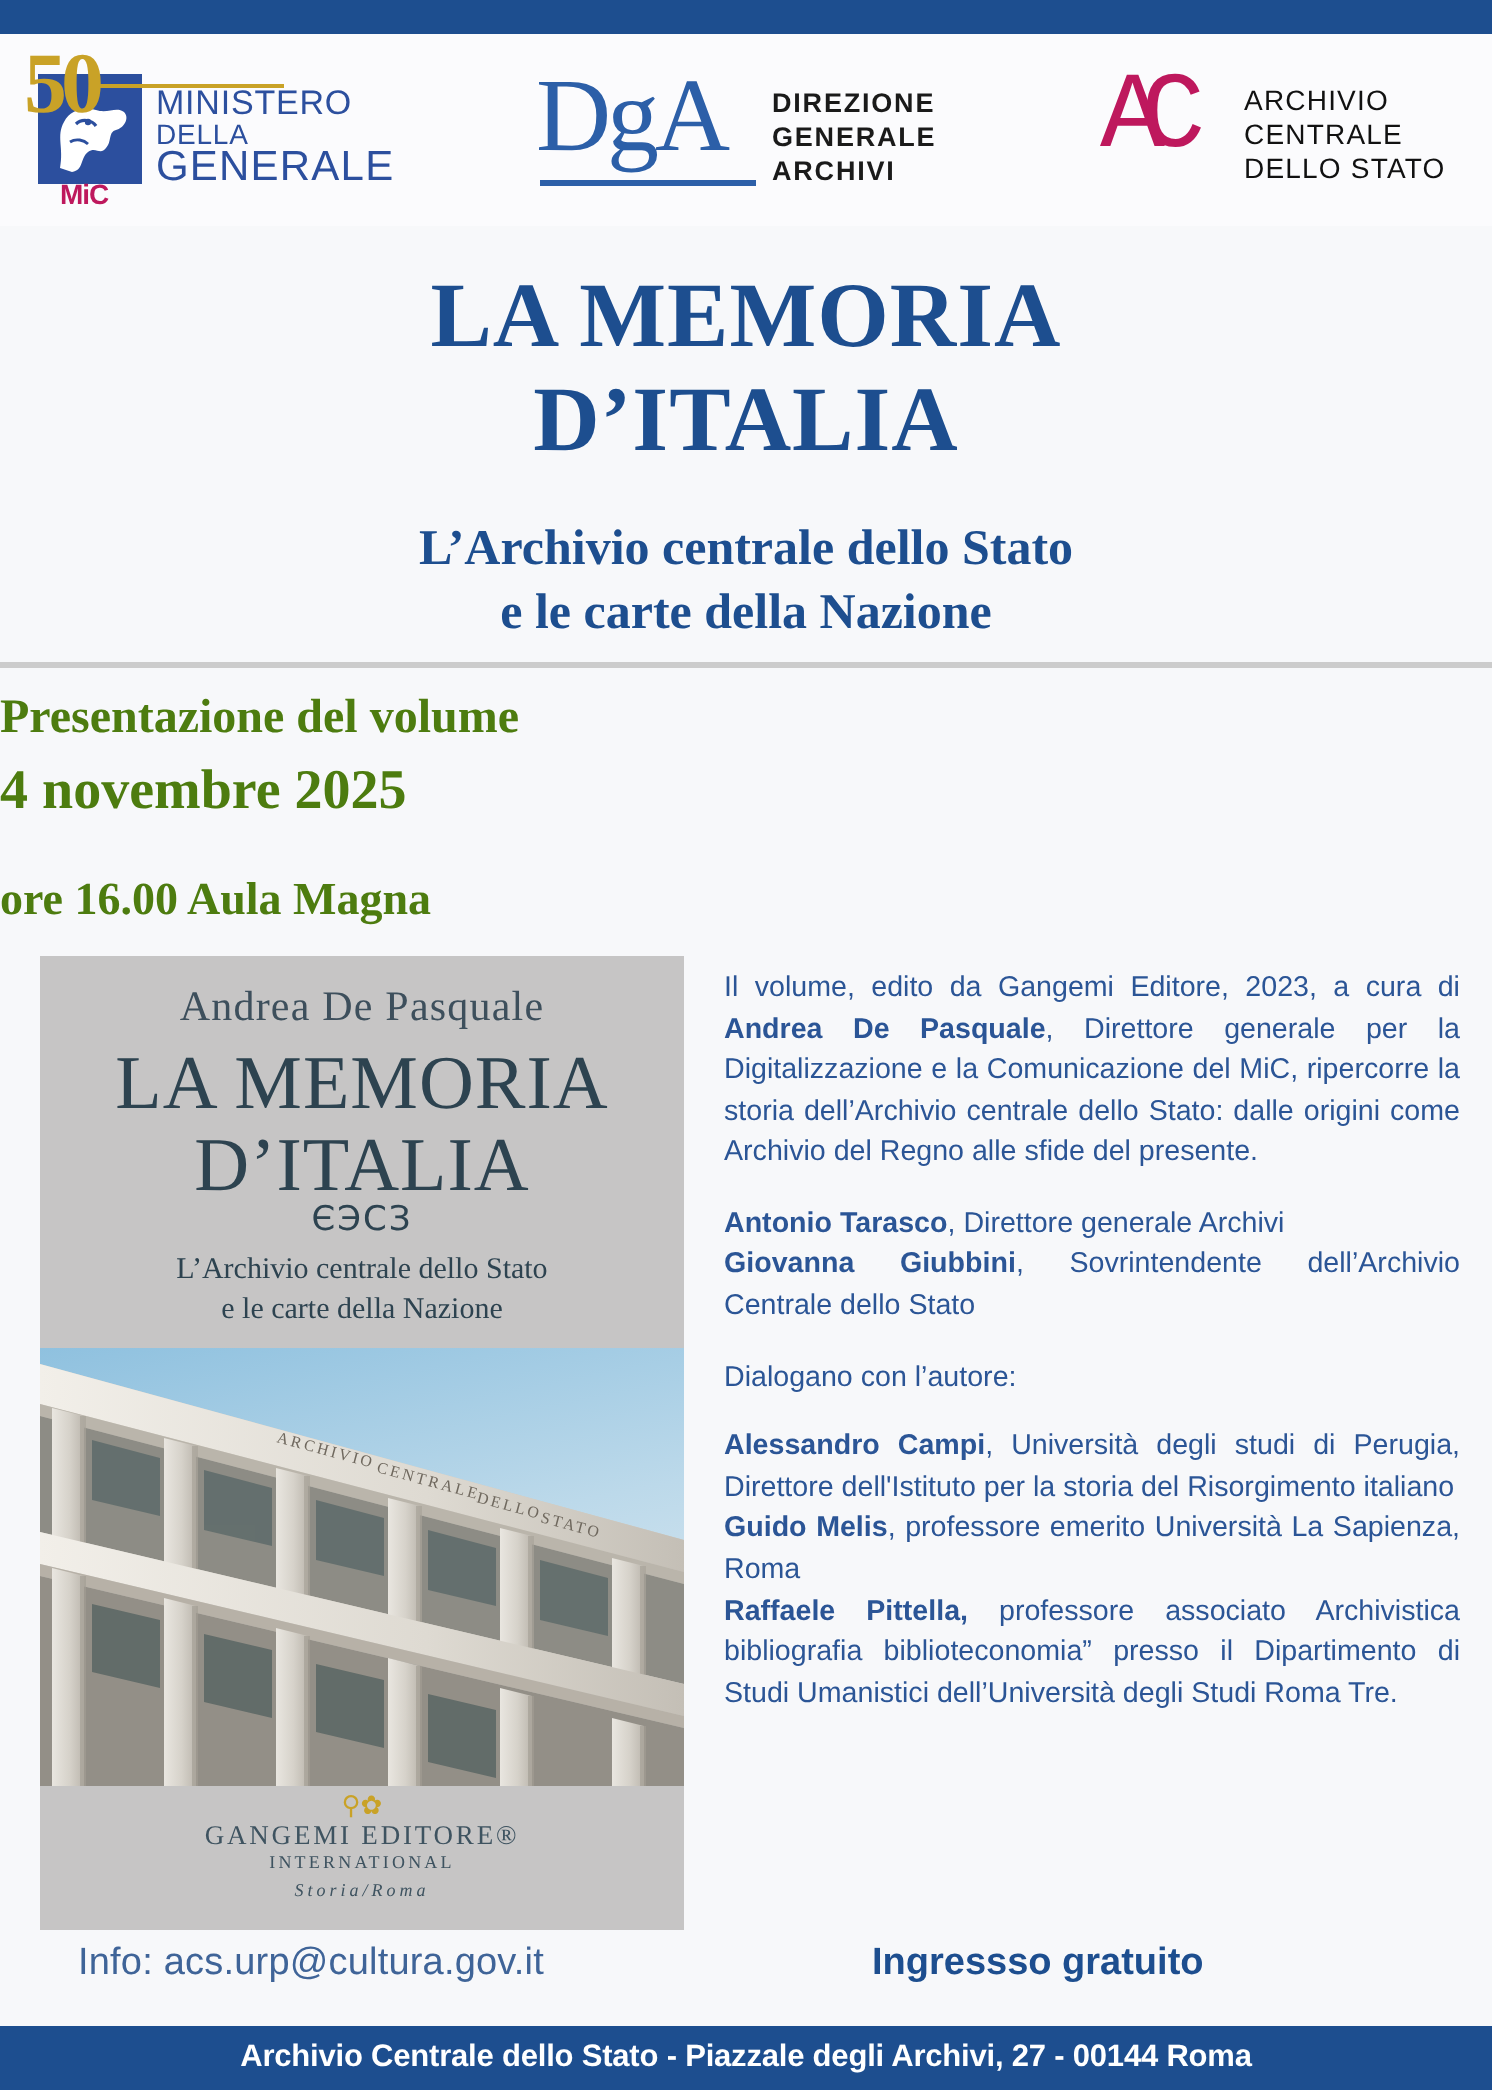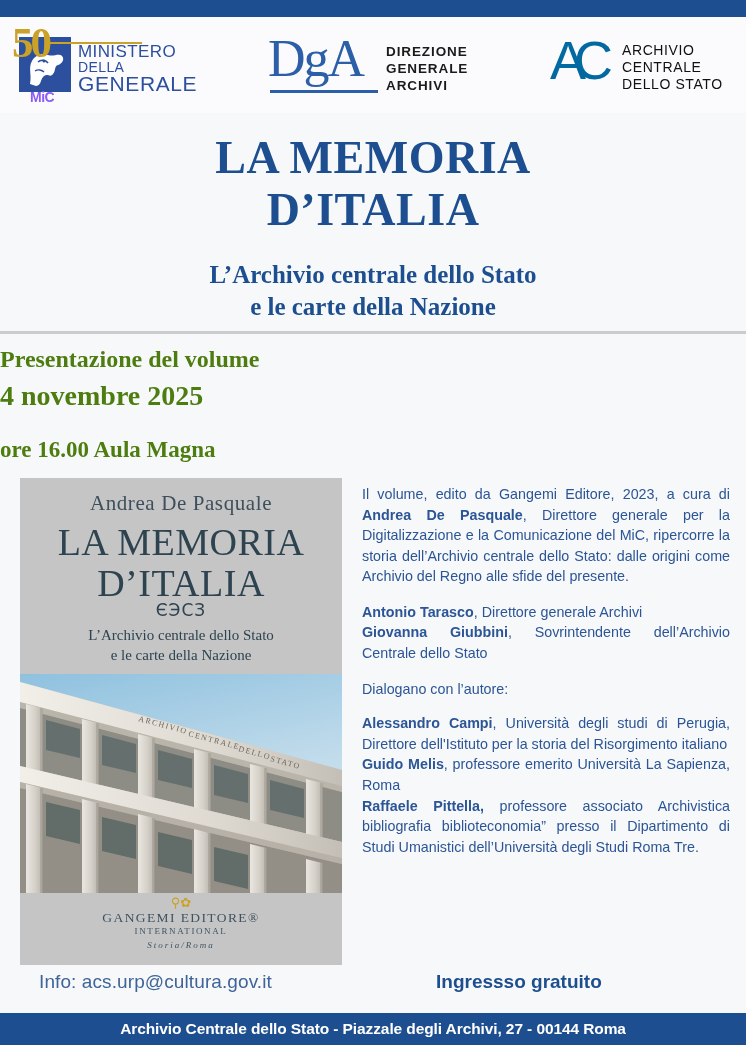--- a/index.html
+++ b/index.html
@@ -74,21 +74,21 @@
     left: 16px; top: 17px;
     width: 44px; height: 49px;
     z-index: 2;
   }
   .mic-mic {
     position: absolute;
     left: 6px; bottom: 2px;
     font-family: "Liberation Sans", sans-serif;
     font-size: 14px;
     font-weight: 700;
-    color: #8b5cf6;
+    color: #be185d;
     letter-spacing: -0.5px;
     z-index: 4;
     padding-left: 16px;
   }
   .mic-text {
     position: absolute;
     left: 70px; top: 21px;
     color: #2c4f9e;
     font-family: "Liberation Sans", sans-serif;
     line-height: 0.98;
@@ -133,23 +133,23 @@
 
   
   .acs-logo {
     position: absolute;
     left: 550px; top: 22px;
     width: 190px; height: 60px;
   }
   .acs-mark {
     position: absolute;
     left: 0; top: -6px;
-    font-family: Liberation Sans, sans-serif;
+    font-family: Liberation Mono, monospace;
     font-size: 54px;
-    color: #0369a1;
+    color: #be185d;
     letter-spacing: -12px;
     line-height: 1;
   }
   .acs-text {
     position: absolute;
     left: 72px; top: 3px;
     color: #111;
     font-family: "Liberation Sans", sans-serif;
     font-size: 14px;
     font-weight: 400;

